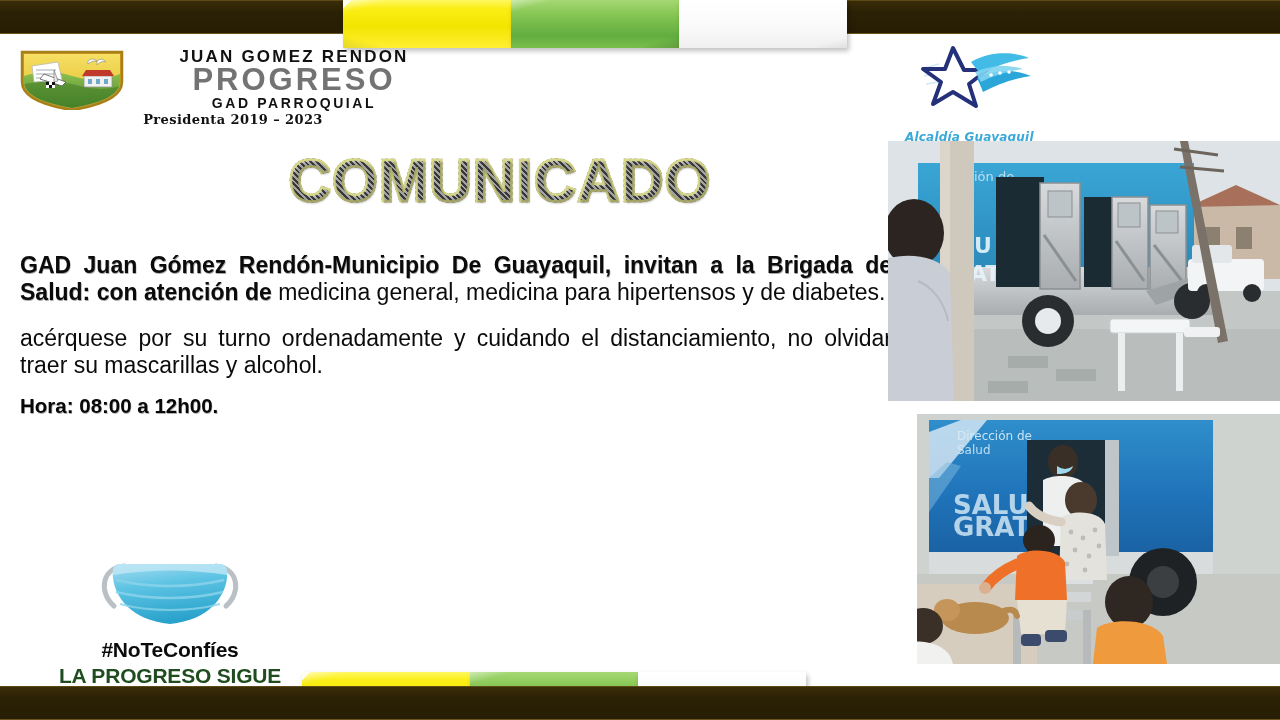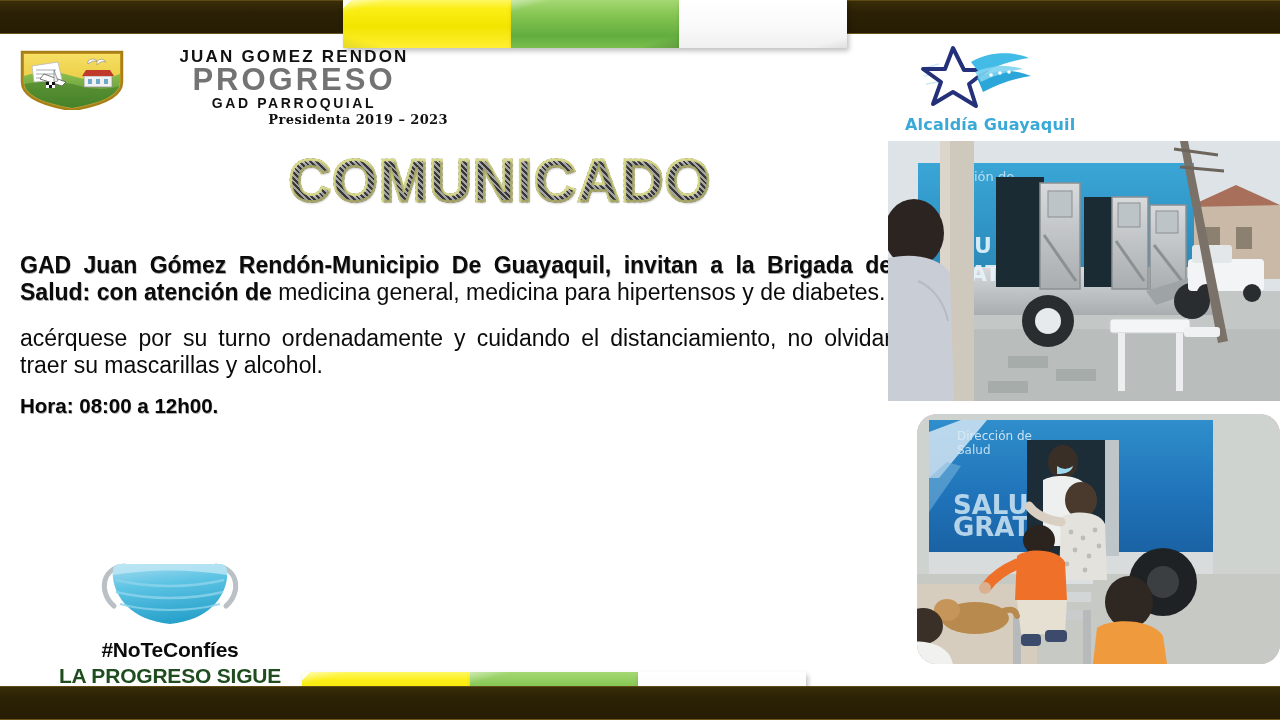--- a/index.html
+++ b/index.html
@@ -87,21 +87,21 @@
   }
 
   
   .header-left {
     position: absolute;
     top: 48px;
     left: 18px;
     width: 430px;
     display: flex;
     flex-direction: column;
-    align-items: flex-end;
+    align-items: center;
   }
   .crest-row {
     display: flex;
     align-items: center;
     gap: 14px;
     width: 100%;
   }
   .crest { width: 108px; height: 62px; flex: none; }
   .org-titles { flex: 1; text-align: center; line-height: 1; }
   .org-line1 {
@@ -228,34 +228,35 @@
   
   .alcaldia {
     position: absolute;
     top: 42px;
     left: 905px;
     width: 180px;
   }
   .alcaldia-svg { width: 120px; height: 72px; display: block; margin-left: 14px; }
   .alcaldia-text {
     font-family: "DejaVu Sans", sans-serif;
-    font-weight: bold;
-    font-size: 16px;
+    font-style: italic;
+    font-weight: bold;
+    font-size: 12px;
     color: #3aa9d8;
-    margin-top: 1px;
+    margin-top: 16px;
     letter-spacing: 0.2px;
   }
 
   .photo {
     position: absolute;
     overflow: hidden;
     background: #f9a8d4;
   }
   .photo-top { top: 141px; left: 888px; width: 392px; height: 260px; }
-  .photo-bottom { top: 414px; left: 917px; width: 363px; height: 250px; border-radius: 20px; }
+  .photo-bottom { top: 414px; left: 917px; width: 363px; height: 250px; }
 
   .photo svg { display: block; width: 100%; height: 100%; }
 </style>
 </head>
 <body>
 
 <div class="poster">
 
   <div class="strip strip-top"></div>
 

